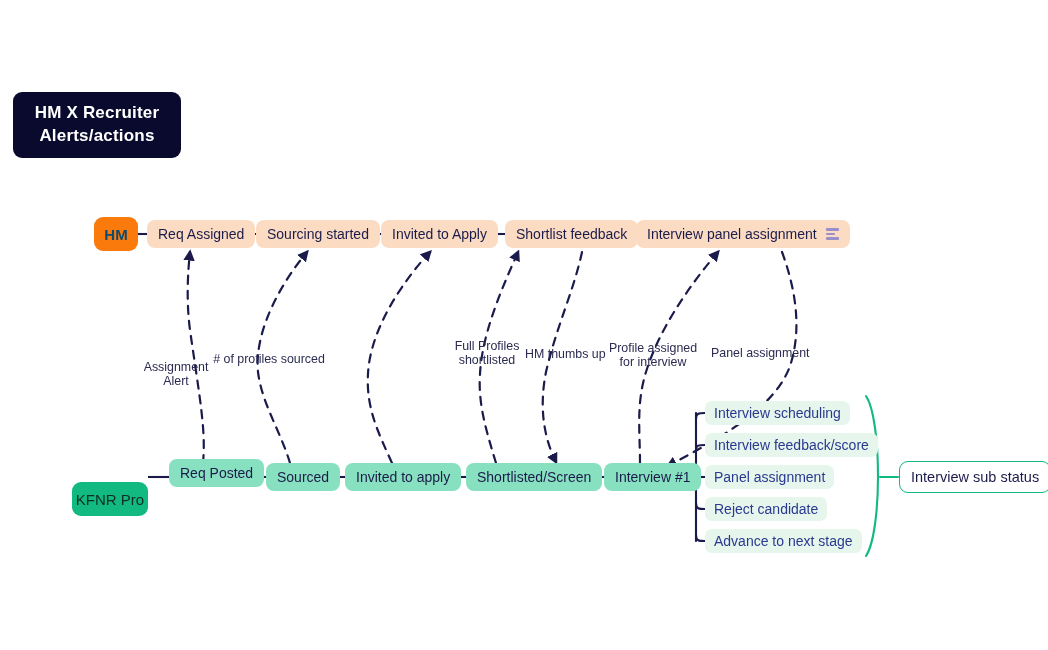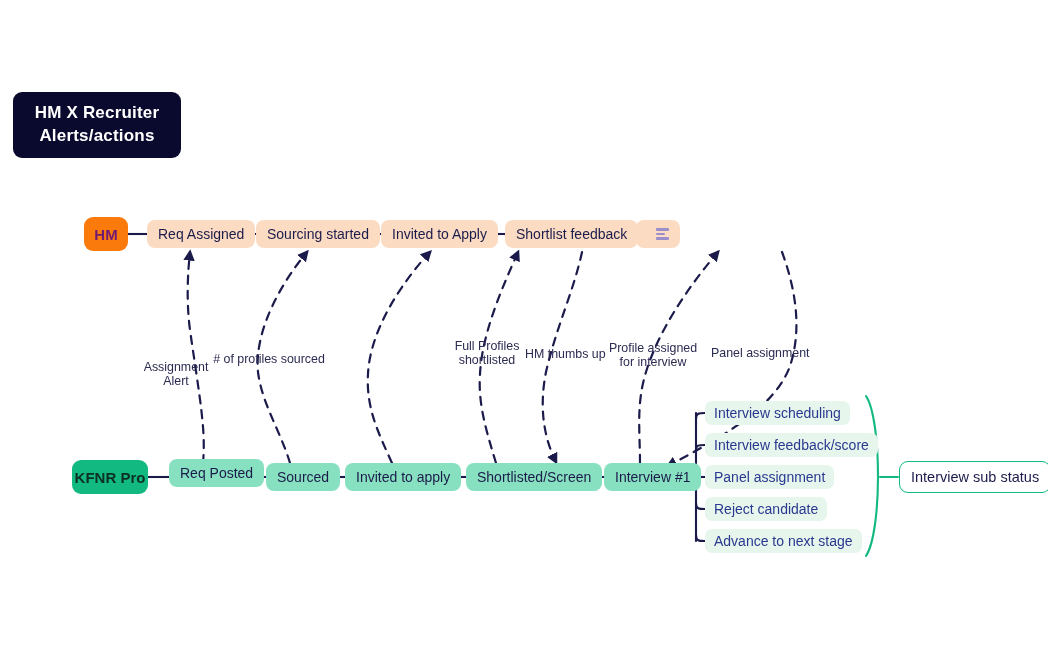--- a/index.html
+++ b/index.html
@@ -60,40 +60,42 @@
     box-sizing: border-box;
     white-space: nowrap;
     font-size: 14px;
     color: #1b1b4b;
     border-radius: 8px;
     height: 28px;
     padding: 0 11px;
   }
   .node.hm-root {
     background: #fb7a0c;
-    color: #701a75;
+    color: #0c4a6e;
     font-weight: bold;
     font-size: 15px;
     border-radius: 9px;
     height: 34px;
     width: 44px;
     padding: 0;
+    margin-left: 10px;
   }
   .node.hm-stage {
     background: #fbdcc3;
   }
   .node.kfnr-root {
     background: #12b981;
     color: #0d2f24;
-    font-weight: bold;
+    font-weight: normal;
     font-size: 15px;
     border-radius: 9px;
     height: 34px;
     width: 76px;
     padding: 0;
+    margin-top: 22px;
   }
   .node.kfnr-stage {
     background: #87e0bf;
     color: #1b1b4b;
   }
   .node.substatus {
     background: #e6f6ec;
     color: #2a3890;
     font-size: 14px;
     height: 24px;
@@ -211,20 +213,21 @@
 
   <div class="node hm-stage" style="left:147px; top:220px;">Req Assigned</div>
 
   <div class="node hm-stage" style="left:256px; top:220px;">Sourcing started</div>
 
   <div class="node hm-stage" style="left:381px; top:220px;">Invited to Apply</div>
 
   <div class="node hm-stage" style="left:505px; top:220px;">Shortlist feedback</div>
 
   <div class="node hm-stage" style="left:636px; top:220px;">
+    <span>Interview panel assignment</span>
     <span class="panel-icon">
       <i></i>
         <i></i>
         <i></i>
     </span>
   </div>
 
   <div class="node kfnr-root" style="left:72px; top:460px;">KFNR Pro</div>
 
   <div class="node kfnr-stage" style="left:169px; top:459px;">Req Posted</div>

